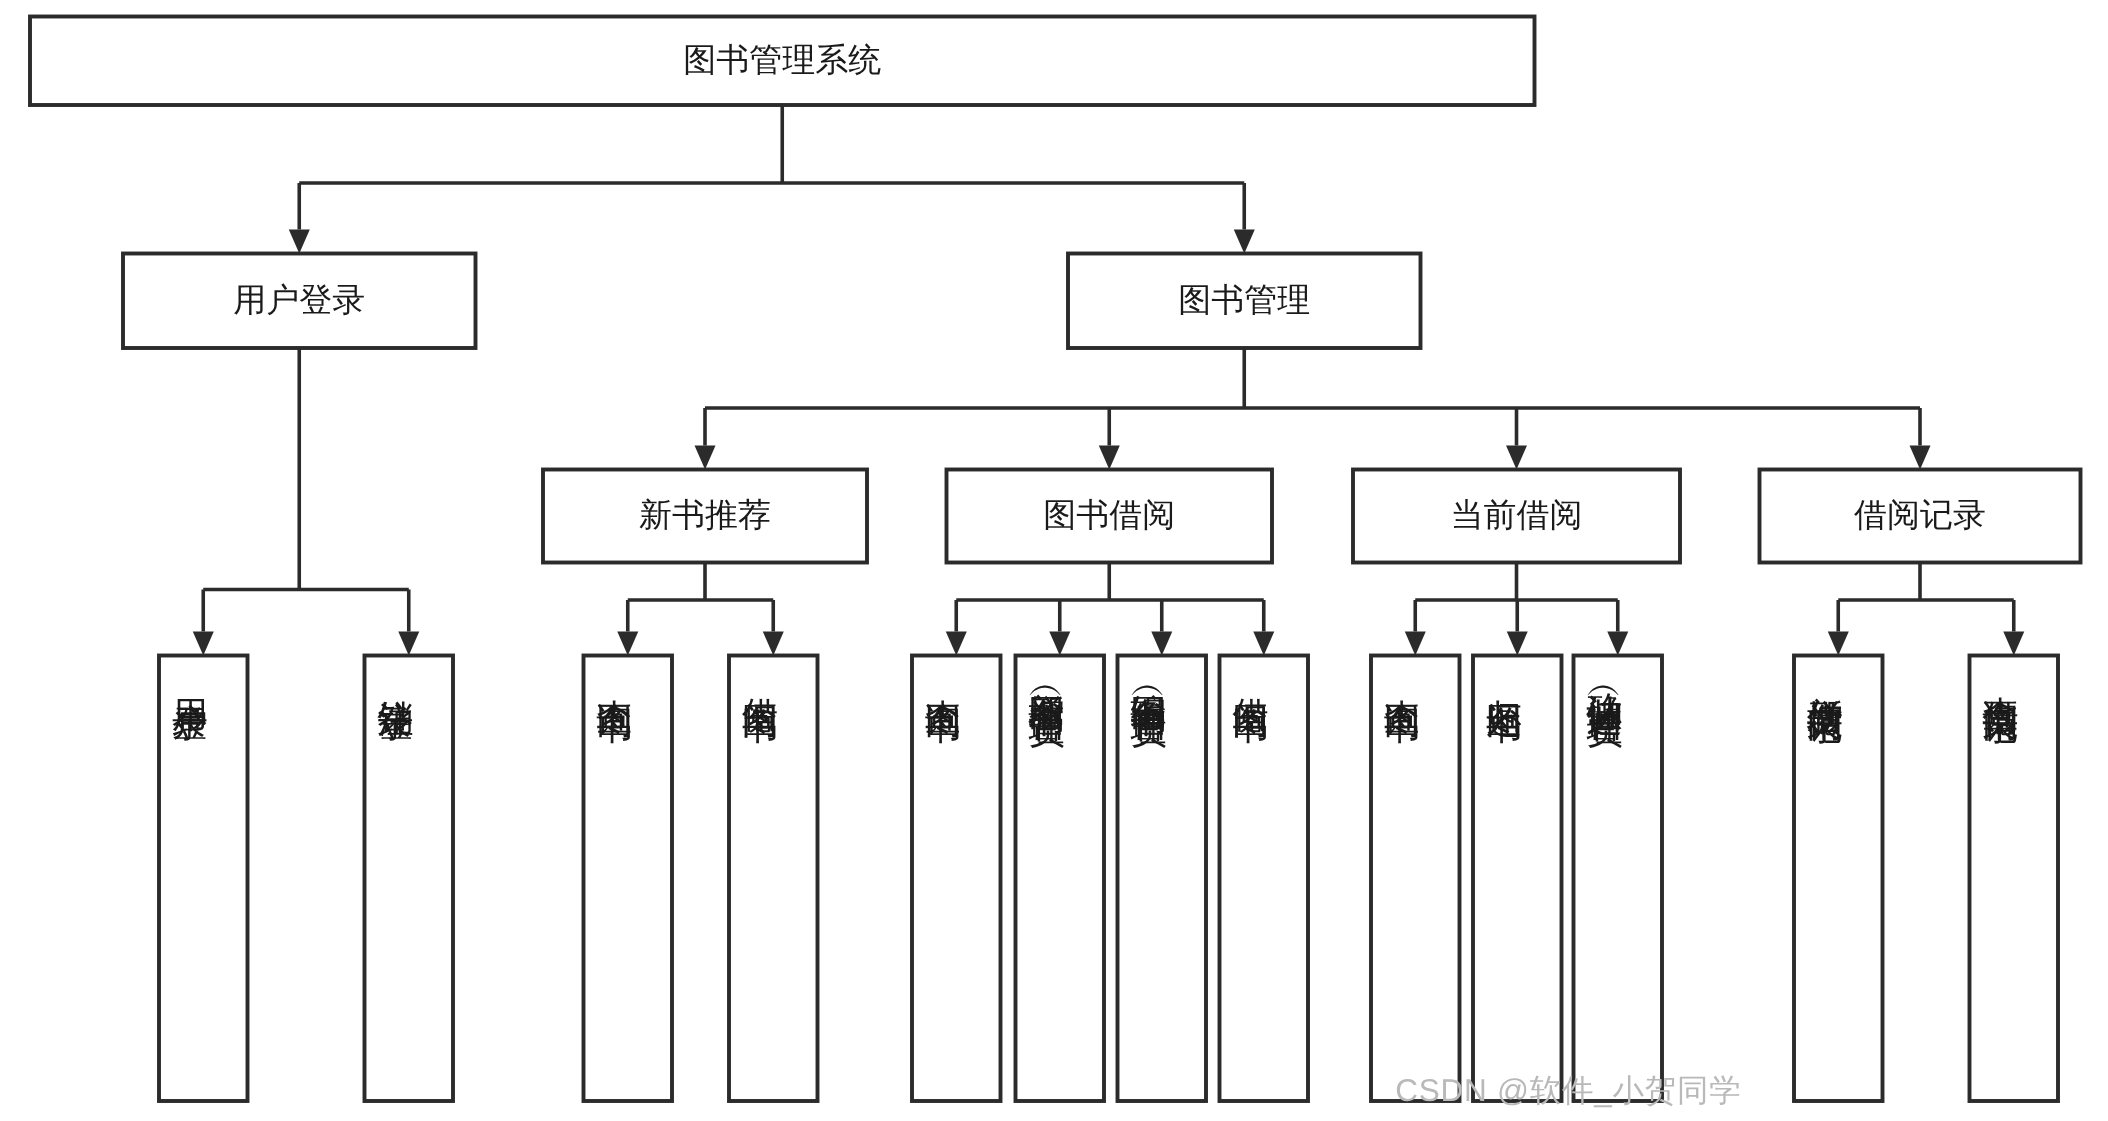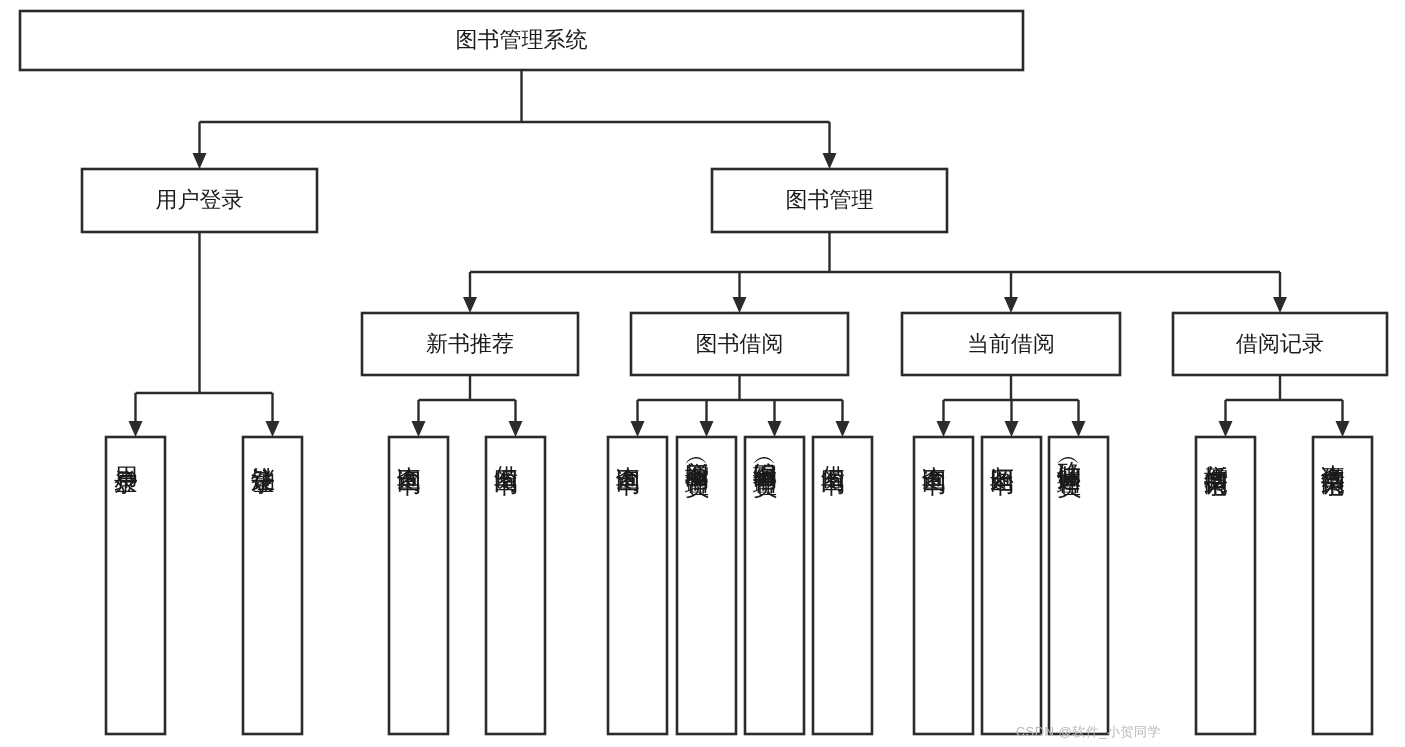--- a/index.html
+++ b/index.html
@@ -56,21 +56,21 @@
   }
   .arrow-head {
     fill: #2b2b2b;
     stroke: none;
   }
   .watermark {
     position: absolute;
     right: 12px;
     bottom: 6px;
     font-family: "Liberation Sans", "DejaVu Sans", sans-serif;
-    font-size: 13px;
+    font-size: 21px;
     color: #b9b9b9;
     letter-spacing: 0.5px;
     white-space: nowrap;
     pointer-events: none;
   }
 </style>
 </head>
 <body>
 
 <div id="diagram-root">

